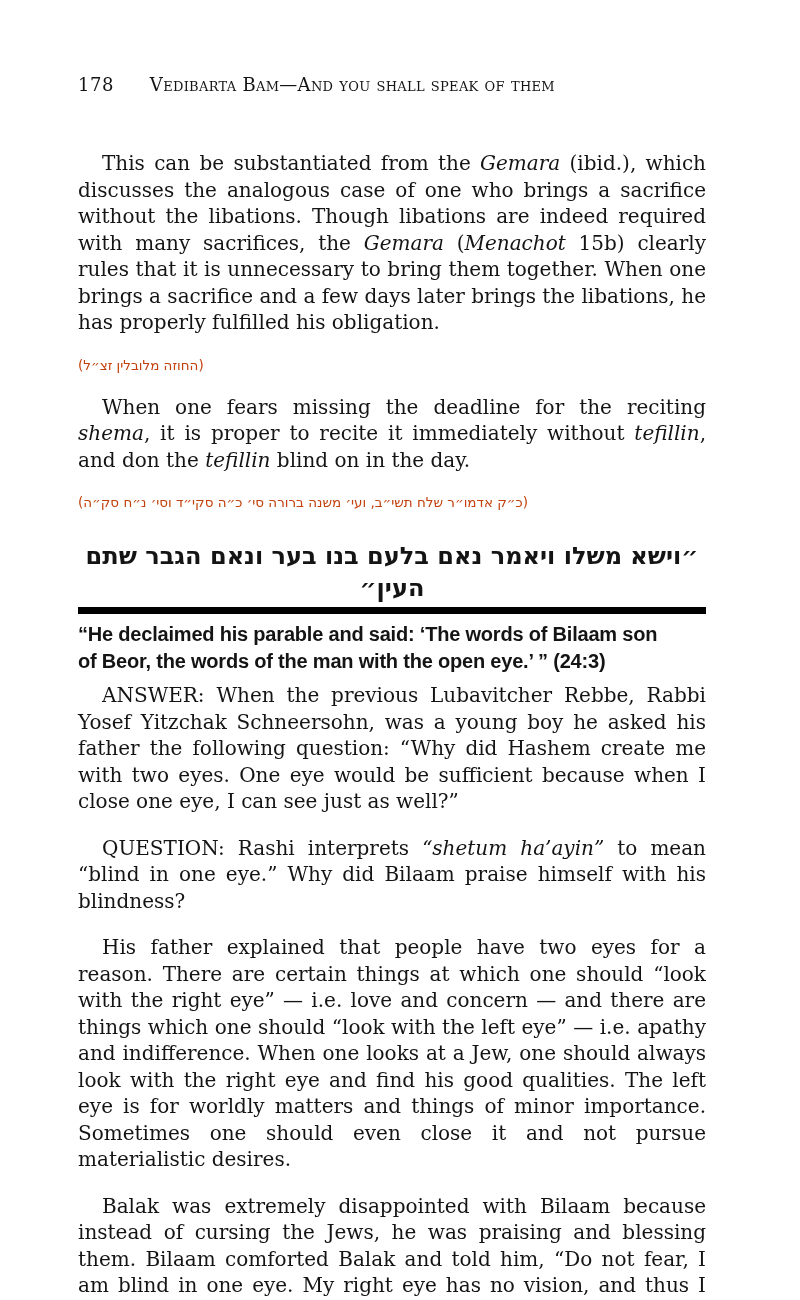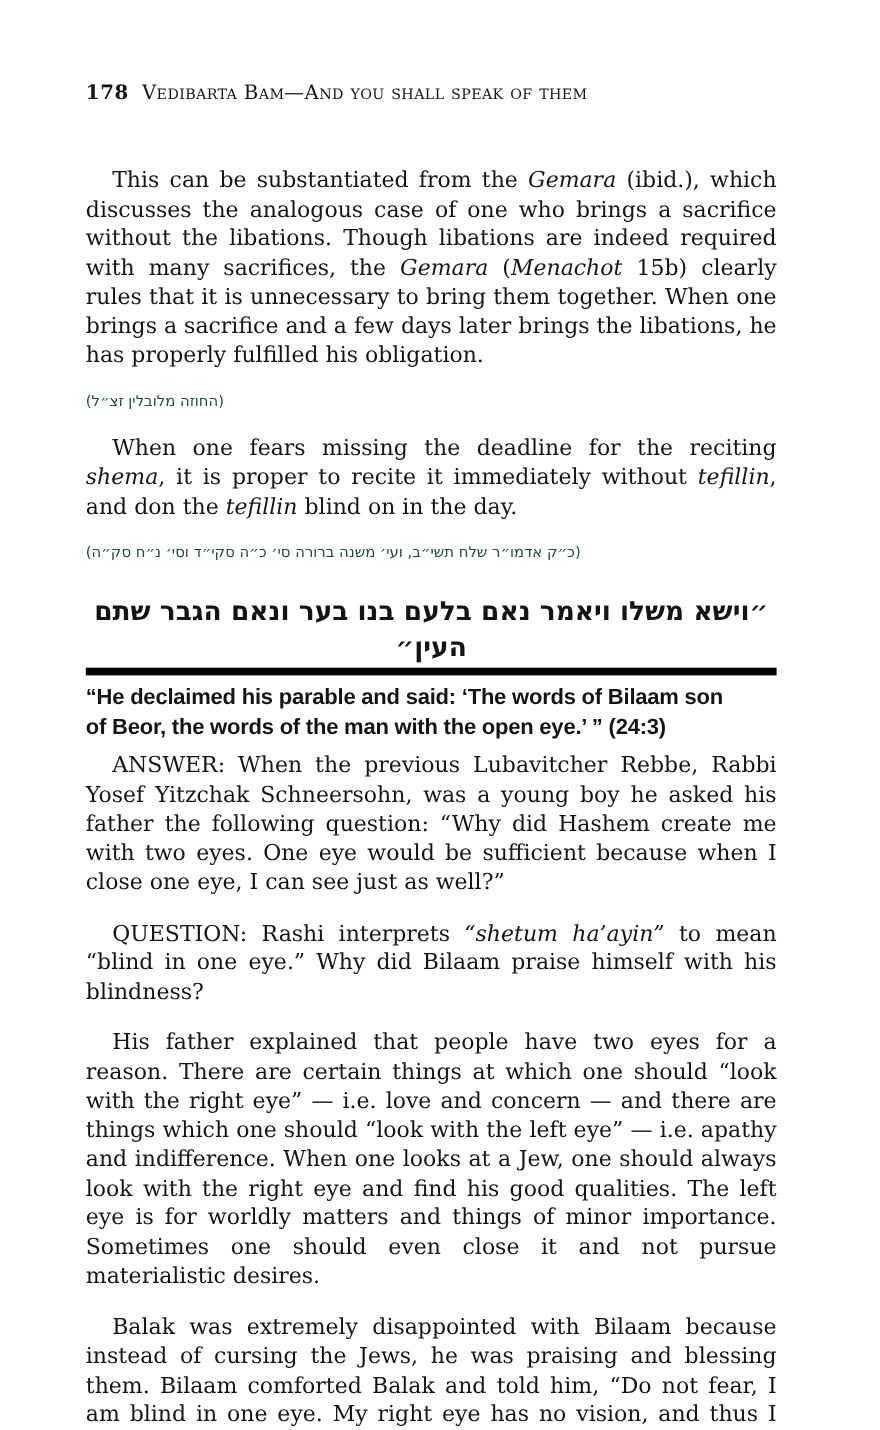--- a/index.html
+++ b/index.html
@@ -18,22 +18,22 @@
     top: 0;
     width: 628px;
   }
   .page-header {
     margin-top: 74px;
     font-size: 18px;
     line-height: 22px;
     white-space: nowrap;
   }
   .page-number {
-    font-weight: bold;
-    margin-right: 12px;
+    font-weight: normal;
+    margin-right: 36px;
     letter-spacing: 0.5px;
   }
   .running-title {
     font-variant: small-caps;
     letter-spacing: 0.3px;
   }
   .body-para {
     font-size: 20px;
     line-height: 26.5px;
     text-align: justify;
@@ -41,21 +41,21 @@
     text-indent: 24px;
   }
   .para1 { margin-top: 54px; }
   .para2 { margin-top: 20px; }
   .citation {
     direction: rtl;
     text-align: left;
     font-family: "DejaVu Sans", sans-serif;
     font-size: 13.5px;
     line-height: 18px;
-    color: #14532d;
+    color: #c2410c;
   }
   .cit1 { margin-top: 3px; }
   .cit2 { margin-top: 17px; }
   .hebrew-heading {
     margin-top: 29px;
     direction: rtl;
     text-align: center; 
     font-family: "DejaVu Sans", sans-serif;
     font-weight: bold;
     font-size: 24px;

